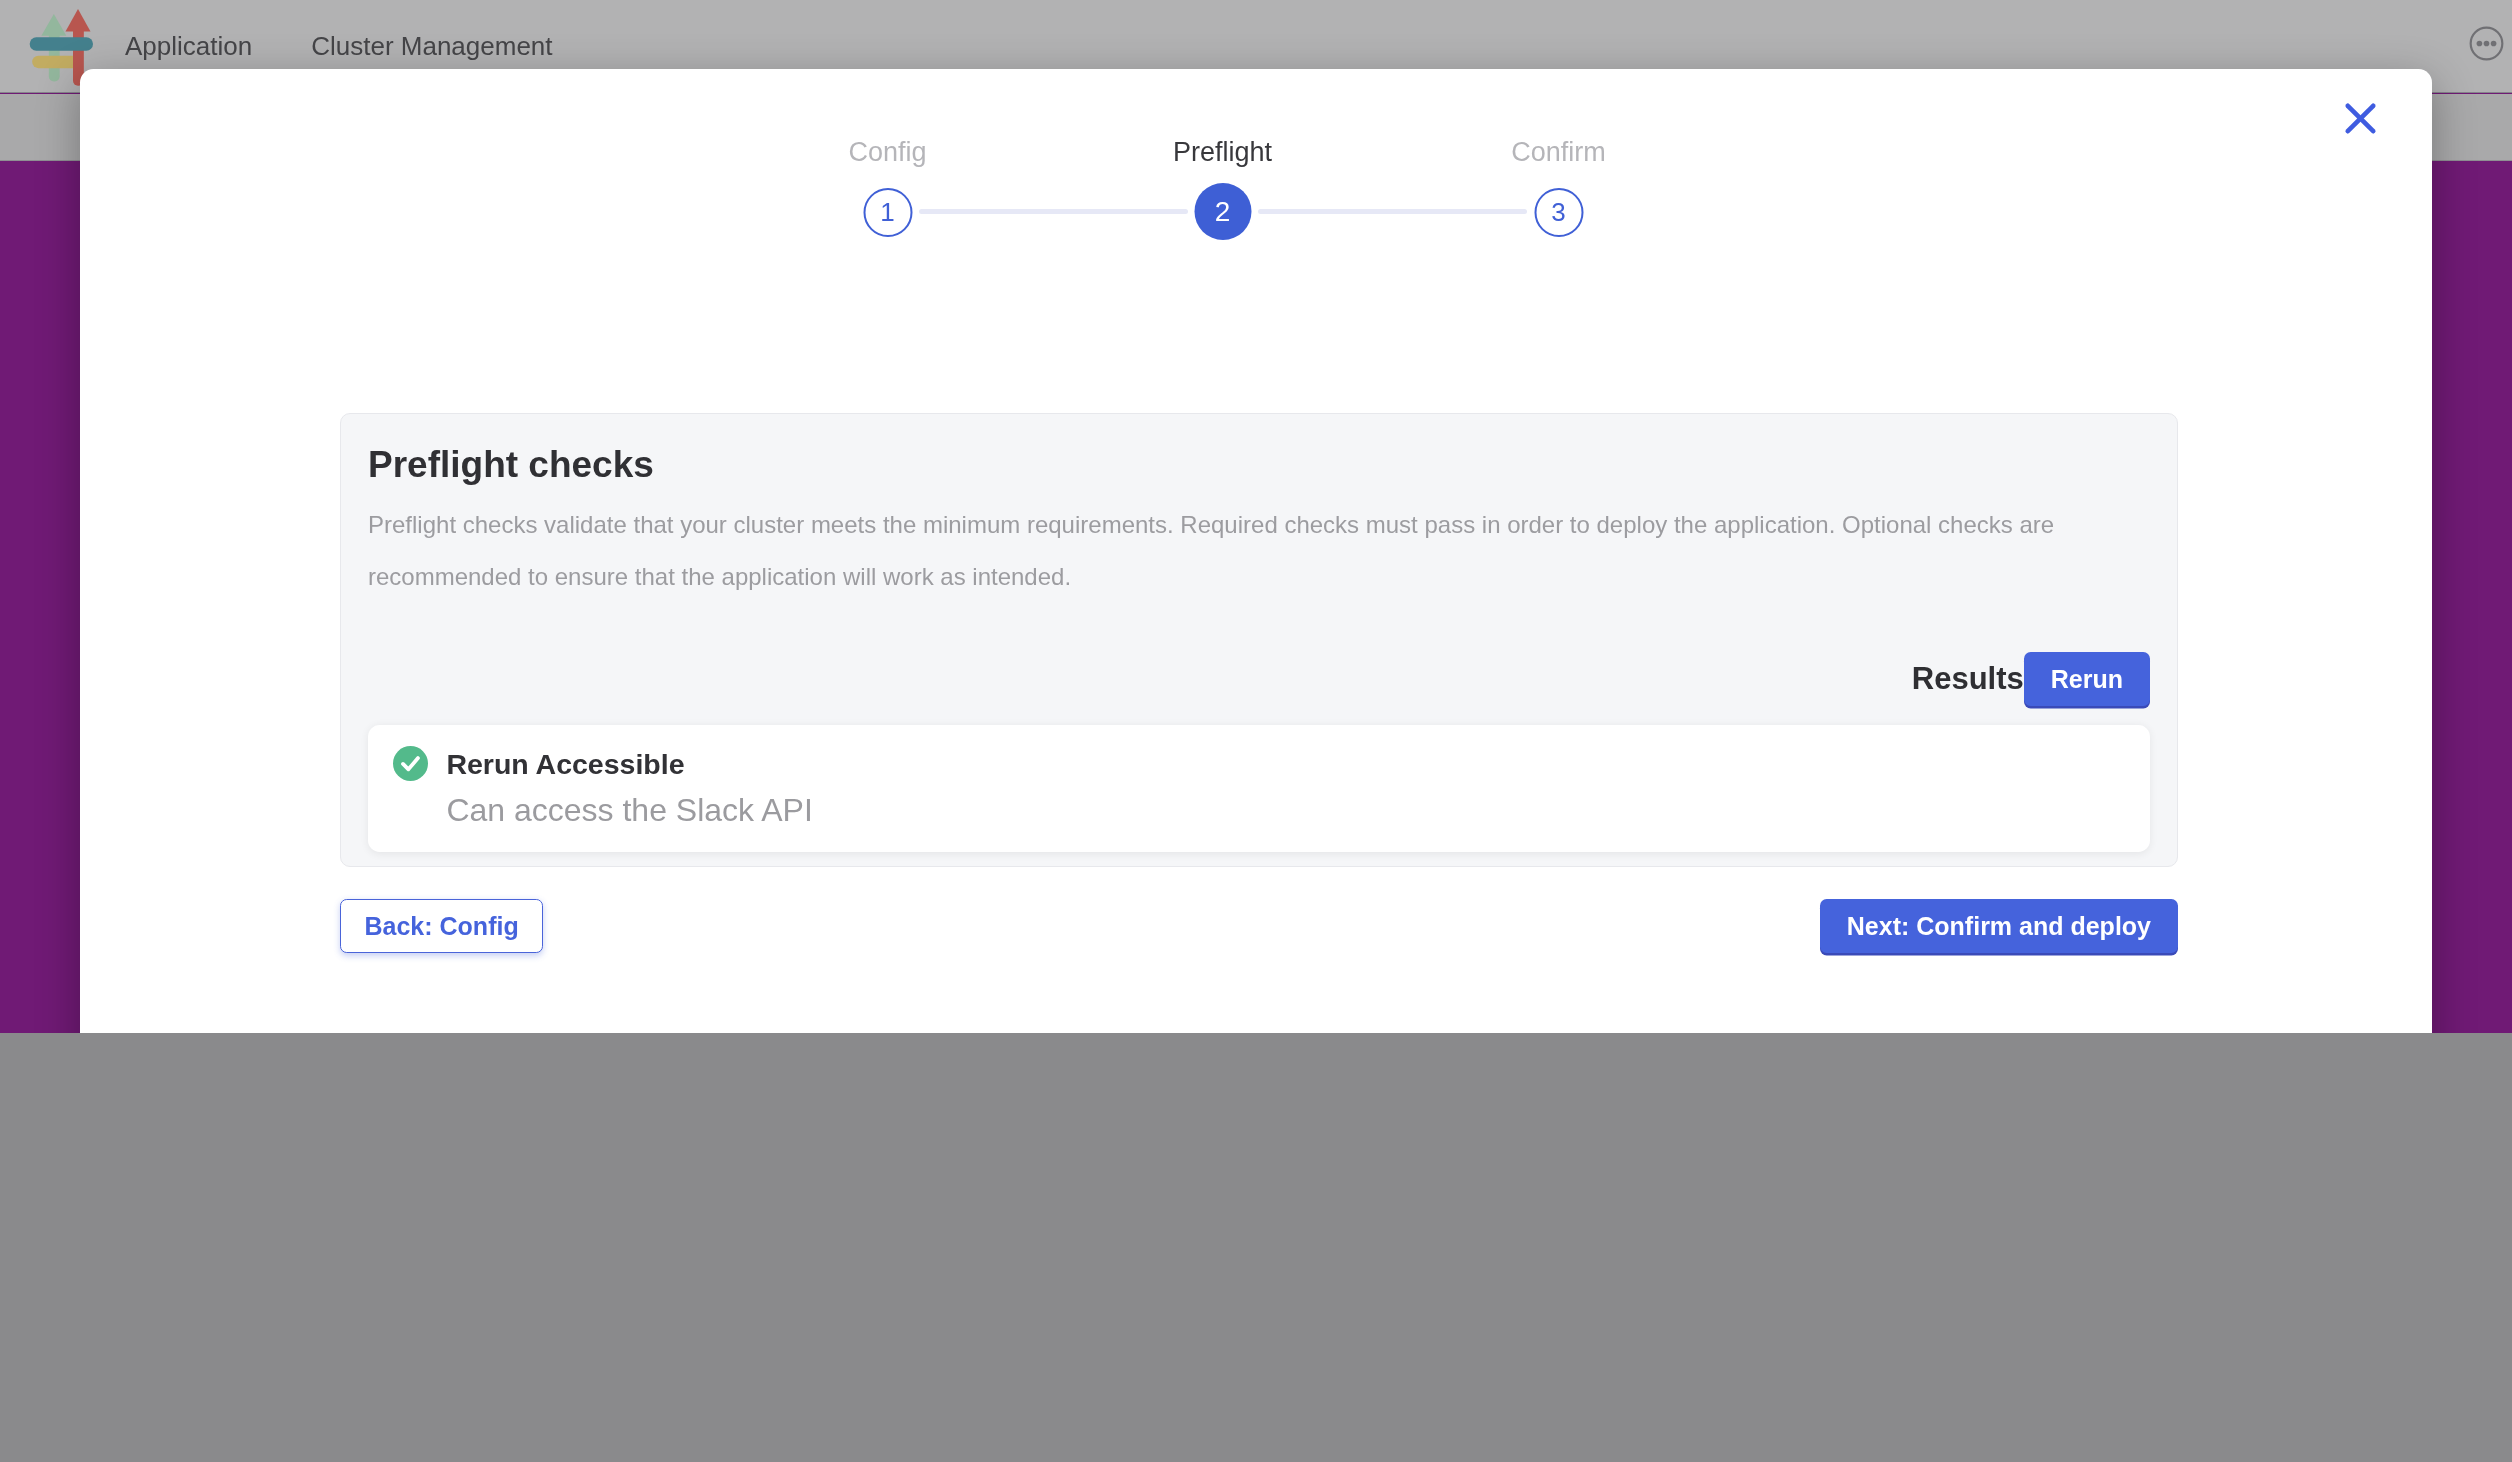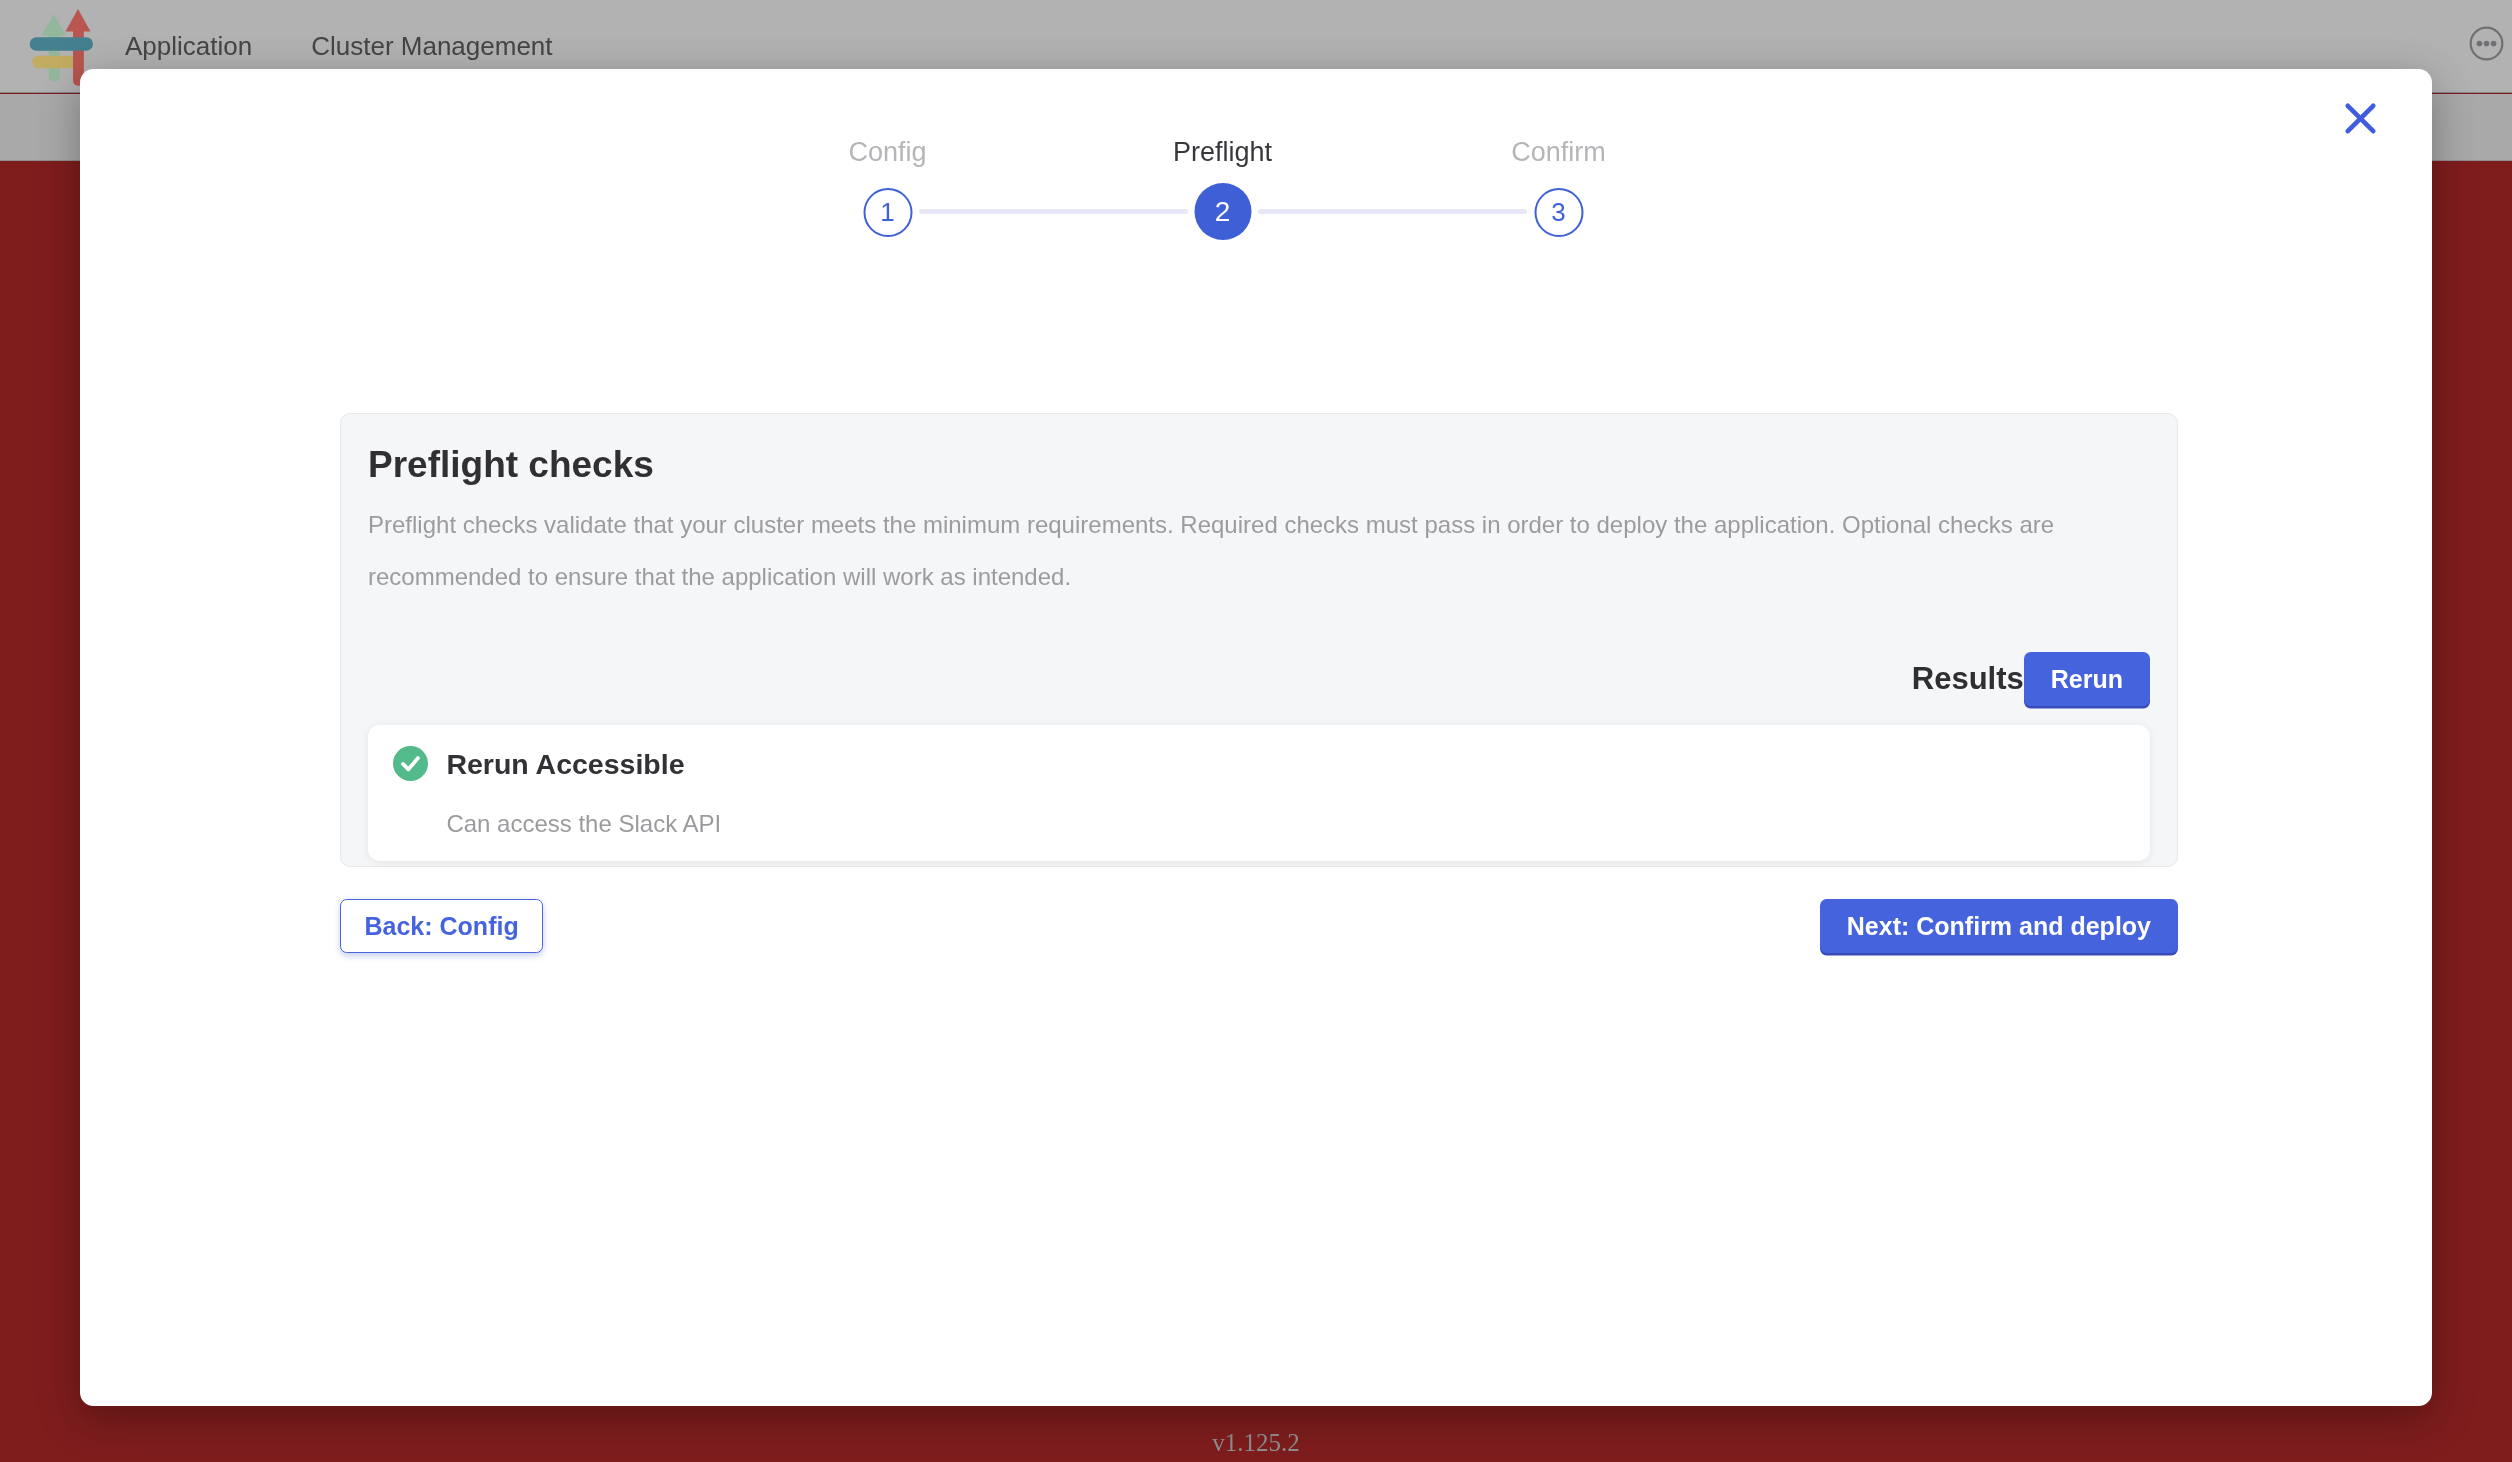--- a/index.html
+++ b/index.html
@@ -1,18 +1,18 @@
 <!DOCTYPE html>
 <html style="font-size:13.4px"><head>
 <meta charset="utf-8">
 <style>
   html,body{margin:0;padding:0;background:#8a8a8c;}
   .screen{
-    position:relative;width:2512px;height:1462px;overflow:hidden;
-    background:#7f1d1d;font-family:"Liberation Sans",sans-serif;
+    position:relative;width:2512px;height:1033px;overflow:hidden;
+    background:#701a75;font-family:"Liberation Sans",sans-serif;
     -webkit-font-smoothing:antialiased;
   }
   
   .nav{position:absolute;top:0;left:0;right:0;height:92px;background:#b2b2b3;border-bottom:1.7px solid #85858a;}
   .logo{position:absolute;left:18.4px;top:6.7px;width:75px;height:79px;}
   .nav-tabs{position:absolute;left:125px;top:0;height:92px;display:flex;gap:59px;align-items:center;}
   .nav-tab{font-size:26px;color:#454548;cursor:pointer;white-space:nowrap;}
   .menu-btn{position:absolute;left:2469px;top:26px;width:35px;height:35px;cursor:pointer;}
   .subnav{position:absolute;top:94px;left:0;right:0;height:66px;background:#a9a9aa;border-bottom:1.7px solid #8f8f93;}
   .version{position:absolute;left:0;right:0;top:1429px;text-align:center;font-size:25px;color:#8f8f90;font-family:Liberation Serif, serif;}
@@ -40,21 +40,21 @@
   .panel-desc{margin:13.4px 0 0;font-size:24px;line-height:52px;color:#9c9ca0;max-width:1786px;}
   .results-row{margin-top:49px;display:flex;justify-content:flex-end;align-items:center;}
   .results-title{font-size:31px;font-weight:bold;color:#2f2f33;}
   .btn{font-family:inherit;font-weight:bold;border-radius:6.7px;cursor:pointer;white-space:nowrap;}
   .btn-primary{background:#4563dc;color:#fff;border:none;font-size:25px;height:54px;padding:0 27px;
                box-shadow:0 2.5px 0 #3a4ab8;}
   .check-card{margin-top:18.4px;background:#ffffff;border-radius:11.7px;box-shadow:0 1.7px 8.4px rgba(0,0,0,0.07);
               padding:20px 25px 23.5px;display:flex;gap:18.4px;align-items:flex-start;}
   .check-icon{flex:0 0 auto;margin-top:1.7px;}
   .check-name{font-size:28.5px;font-weight:bold;color:#323236;line-height:39px;}
-  .check-detail{margin-top:26px;font-size:24px;color:#9b9b9f;}
+  .check-detail{margin-top:8px;font-size:32px;color:#9b9b9f;}
 
   
   .wizard-buttons{position:absolute;left:260px;top:830px;width:1838px;display:flex;justify-content:space-between;}
   .btn-secondary{background:#ffffff;color:#4563dc;border:1.7px solid #4a64d9;font-size:25px;height:54px;
                  padding:0 23.5px;box-shadow:0 2.5px 5.9px rgba(70,99,220,0.30);}
 </style>
 </head>
 <body>
 
 <div class="screen">

